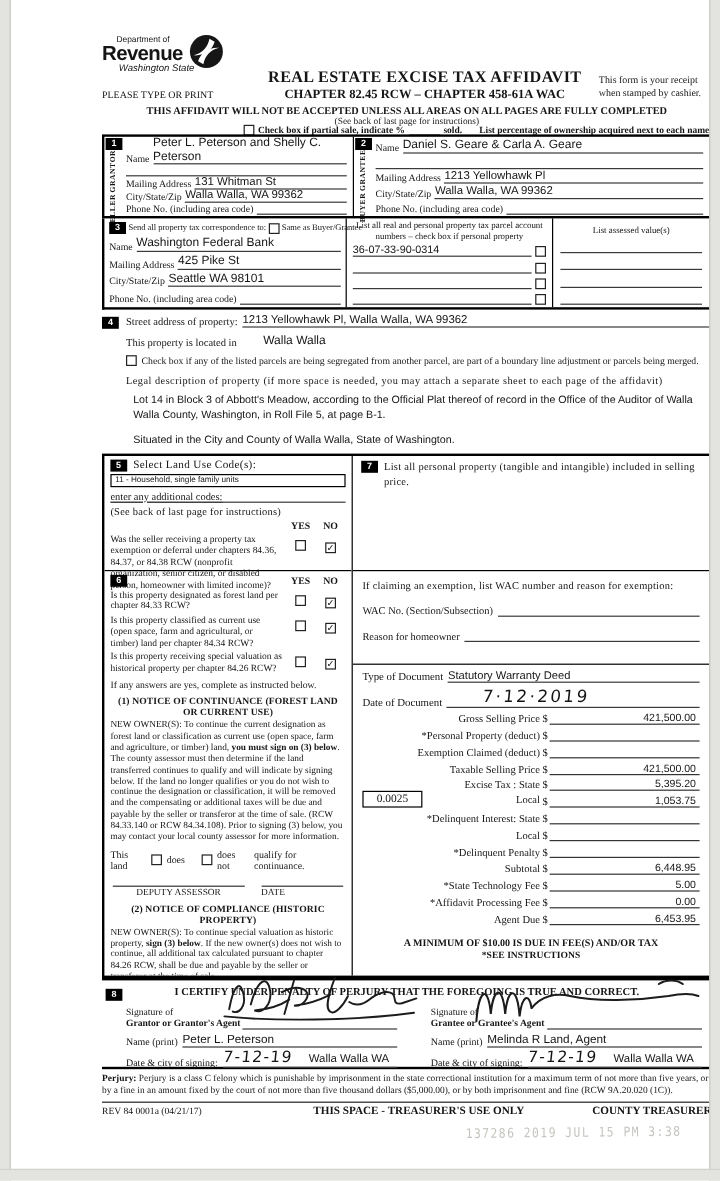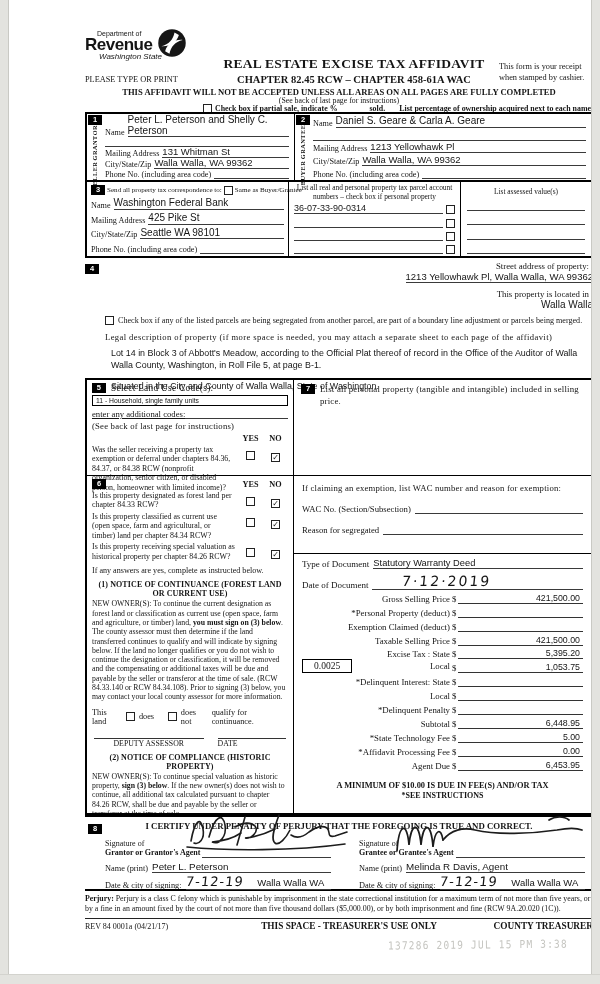--- a/index.html
+++ b/index.html
@@ -74,21 +74,21 @@
   .prow .uv { flex:1; font-size:9px; }
   .b3r { flex:1; padding:2px 6px; display:flex; flex-direction:column; }
   .b3r .colhdr { margin-top:4px; }
   .arow { display:flex; flex:1; align-items:flex-end; }
   .arow .uv { flex:1; }
 
   
   .sec4 { position:absolute; left:85px; top:258px; width:508px; height:120px; }
   .sec4 .numbox { position:absolute; left:0; top:6px; }
   .s4c { margin-left:20px; }
-  .s4row { display:flex; align-items:flex-end; margin-top:3px;flex-direction:column; }
+  .s4row { display:flex; align-items:flex-end; margin-top:3px; }
   .s4row .lab { font-size:8.8px; white-space:nowrap; padding-right:4px; }
   .s4row .uv { flex:1; font-size:9.5px; }
   .locval { font-size:10px; margin-left:18px; }
   .cbrow { display:flex; align-items:center; gap:4px; font-size:8.1px; margin-top:6px; }
   .legal-lab { font-size:8.6px; margin-top:7px; letter-spacing:0.4px; }
   .legal-txt { font-family:"Liberation Sans",sans-serif; font-size:8.9px; line-height:1.3; margin:6px 0 0 6px; width:488px; }
   .legal-txt2 { font-family:"Liberation Sans",sans-serif; font-size:8.9px; margin:10px 0 0 6px; }
 
   
   .boxC { position:absolute; left:85px; top:378px; width:508px; height:437px; border:2px solid #000; display:flex; }
@@ -434,21 +434,21 @@
       <span class="numbox">7</span>
       <span class="txt">List all  personal property (tangible and intangible) included in selling price.</span>
     </div>
     <div class="exempt">
       <div class="intro">If claiming an exemption, list WAC number and reason for exemption:</div>
       <div class="exrow">
         <span class="lab">WAC No. (Section/Subsection)</span>
         <span class="uv"></span>
       </div>
       <div class="exrow">
-        <span class="lab">Reason for segregated</span>
+        <span class="lab">Reason for homeowner</span>
         <span class="uv"></span>
       </div>
     </div>
     <div class="taxes">
       <div class="trow">
         <span class="lab">Type of Document</span>
         <span class="uv">Statutory Warranty Deed</span>
       </div>
       <div class="trow daterow">
         <span class="lab">Date of Document</span>
@@ -559,21 +559,21 @@
     <div class="sigcol" style="flex:1">
       <div class="srow sigrow">
         <span class="siglabel">
           <span style="font-weight:normal">Signature of</span><br>
           <span>Grantee or Grantee's Agent</span>
         </span>
         <span class="uv"></span>
       </div>
       <div class="srow nprow">
         <span class="lab">Name (print)</span>
-        <span class="uv">Melinda R Davis, Agent</span>
+        <span class="uv">Melinda R Land, Agent</span>
       </div>
       <div class="srow dtrow">
         <span class="lab">Date &amp; city of signing:</span>
         <span class="uv">
           <span class="hand dhand">7-12-19</span>
           <span class="dcity">Walla Walla WA</span>
         </span>
       </div>
     </div>
   </div>

